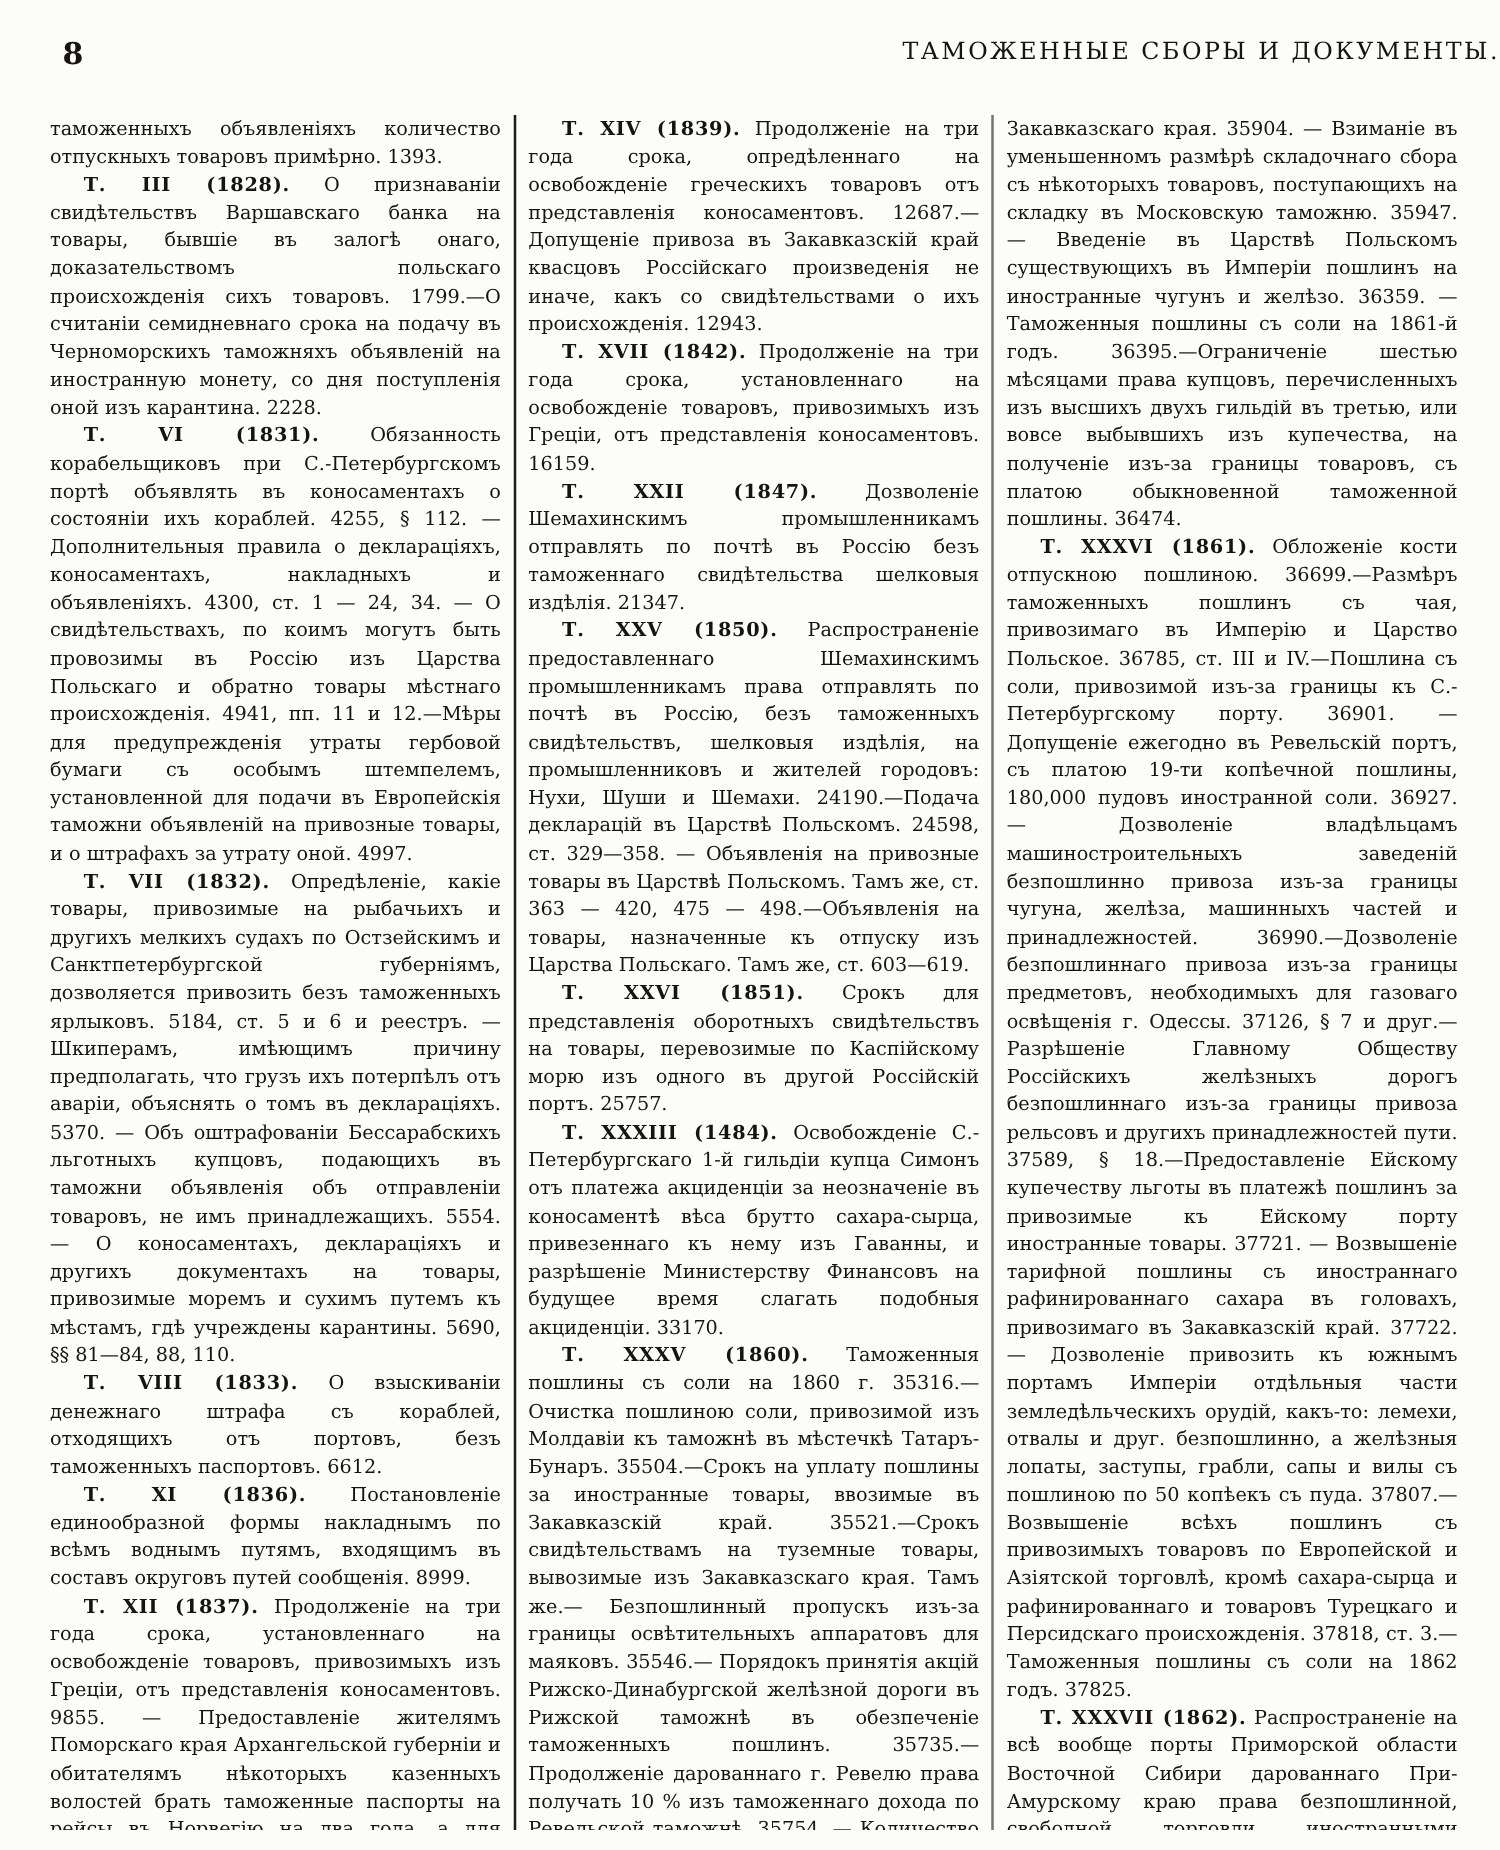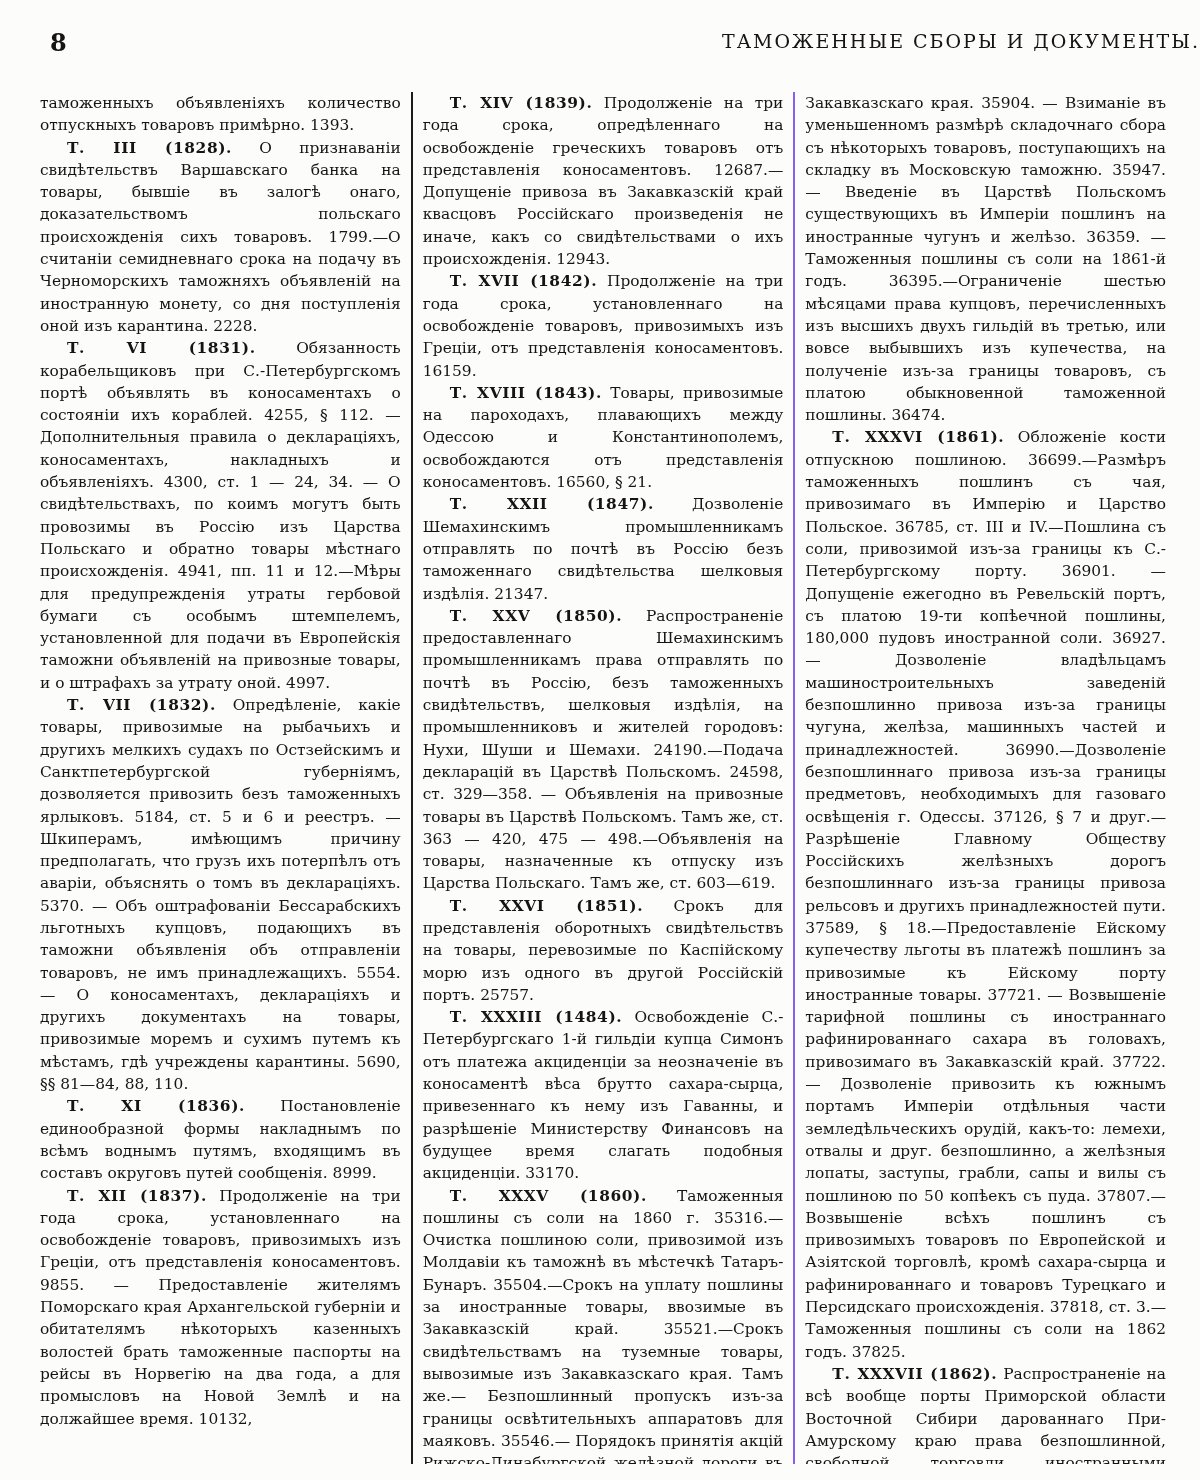--- a/index.html
+++ b/index.html
@@ -45,21 +45,21 @@
   .col {
     flex: 1 1 0;
     font-size: 15.4px;
     line-height: 22.3px;
     text-align: justify;
     overflow: hidden;
   }
   .col-1 { padding-right: 10px; }
   .col-2 {
     border-left: 2px solid #1c1b19;
-    border-right: 2px solid #8b5cf6;
+    border-right: 2px solid #737373;
     padding: 0 10px;
   }
   .col-3 { padding-left: 10px; }
   .entry {
     margin: 0;
     text-indent: 27px;
   }
   .entry.cont { text-indent: 0; }
   .lead {
     font-weight: bold;
@@ -74,27 +74,27 @@
   <div class="page-header">
     <span class="page-num">8</span>
     <h1 class="title">ТАМОЖЕННЫЕ СБОРЫ И ДОКУМЕНТЫ.</h1>
   </div>
   <div class="columns">
     <div class="col col-1">
         <p class="entry cont"><span>таможенныхъ объявленіяхъ количество отпускныхъ товаровъ примѣрно. 1393.</span></p>
         <p class="entry"><span class="lead">Т. III (1828).</span> <span>О признаваніи свидѣтельствъ Варшавскаго банка на товары, бывшіе въ залогѣ онаго, доказательствомъ польскаго происхожденія сихъ товаровъ. 1799.—О считаніи семидневнаго срока на подачу въ Черноморскихъ таможняхъ объявленій на иностранную монету, со дня поступленія оной изъ карантина. 2228.</span></p>
         <p class="entry"><span class="lead">Т. VI (1831).</span> <span>Обязанность корабельщиковъ при С.-Петербургскомъ портѣ объявлять въ коносаментахъ о состояніи ихъ кораблей. 4255, </span><span class="ref">§ 112</span><span>. — Дополнительныя правила о деклараціяхъ, коносаментахъ, накладныхъ и объявленіяхъ. 4300, </span><span class="ref">ст. 1 — 24, 34</span><span>. — О свидѣтельствахъ, по коимъ могутъ быть провозимы въ Россію изъ Царства Польскаго и обратно товары мѣстнаго происхожденія. 4941, </span><span class="ref">пп. 11 и 12</span><span>.—Мѣры для предупрежденія утраты гербовой бумаги съ особымъ штемпелемъ, установленной для подачи въ Европейскія таможни объявленій на привозные товары, и о штрафахъ за утрату оной. 4997.</span></p>
         <p class="entry"><span class="lead">Т. VII (1832).</span> <span>Опредѣленіе, какіе товары, привозимые на рыбачьихъ и другихъ мелкихъ судахъ по Остзейскимъ и Санктпетербургской губерніямъ, дозволяется привозить безъ таможенныхъ ярлыковъ. 5184, </span><span class="ref">ст. 5 и 6 и реестръ</span><span>. — Шкиперамъ, имѣющимъ причину предполагать, что грузъ ихъ потерпѣлъ отъ аваріи, объяснять о томъ въ деклараціяхъ. 5370. — Объ оштрафованіи Бессарабскихъ льготныхъ купцовъ, подающихъ въ таможни объявленія объ отправленіи товаровъ, не имъ принадлежащихъ. 5554. — О коносаментахъ, деклараціяхъ и другихъ документахъ на товары, привозимые моремъ и сухимъ путемъ къ мѣстамъ, гдѣ учреждены карантины. 5690, </span><span class="ref">§§ 81—84, 88, 110</span><span>.</span></p>
+        <p class="entry"><span class="lead">Т. VIII (1833).</span> <span>О взыскиваніи денежнаго штрафа съ кораблей, отходящихъ отъ портовъ, безъ таможенныхъ паспортовъ. 6612.</span></p>
         <p class="entry"><span class="lead">Т. XI (1836).</span> <span>Постановленіе единообразной формы накладнымъ по всѣмъ воднымъ путямъ, входящимъ въ составъ округовъ путей сообщенія. 8999.</span></p>
         <p class="entry"><span class="lead">Т. XII (1837).</span> <span>Продолженіе на три года срока, установленнаго на освобожденіе товаровъ, привозимыхъ изъ Греціи, отъ представленія коносаментовъ. 9855. — Предоставленіе жителямъ Поморскаго края Архангельской губерніи и обитателямъ нѣкоторыхъ казенныхъ волостей брать таможенные паспорты на рейсы въ Норвегію на два года, а для промысловъ на Новой Землѣ и на должайшее время. 10132, </span></p>
       </div>
     <div class="col col-2">
         <p class="entry"><span class="lead">Т. XIV (1839).</span> <span>Продолженіе на три года срока, опредѣленнаго на освобожденіе греческихъ товаровъ отъ представленія коносаментовъ. 12687.—Допущеніе привоза въ Закавказскій край квасцовъ Россійскаго произведенія не иначе, какъ со свидѣтельствами о ихъ происхожденія. 12943.</span></p>
         <p class="entry"><span class="lead">Т. XVII (1842).</span> <span>Продолженіе на три года срока, установленнаго на освобожденіе товаровъ, привозимыхъ изъ Греціи, отъ представленія коносаментовъ. 16159.</span></p>
-        <p class="entry"><span class="lead">Т. XVIII (1843).</span> <span>Товары, привозимые на пароходахъ, плавающихъ между Одессою и Константинополемъ, освобождаются отъ представленія коносаментовъ. 16560, </span><span class="ref">§ 21</span><span>.</span></p>
         <p class="entry"><span class="lead">Т. XXII (1847).</span> <span>Дозволеніе Шемахинскимъ промышленникамъ отправлять по почтѣ въ Россію безъ таможеннаго свидѣтельства шелковыя издѣлія. 21347.</span></p>
         <p class="entry"><span class="lead">Т. XXV (1850).</span> <span>Распространеніе предоставленнаго Шемахинскимъ промышленникамъ права отправлять по почтѣ въ Россію, безъ таможенныхъ свидѣтельствъ, шелковыя издѣлія, на промышленниковъ и жителей городовъ: Нухи, Шуши и Шемахи. 24190.—Подача декларацій въ Царствѣ Польскомъ. 24598, </span><span class="ref">ст. 329—358</span><span>. — Объявленія на привозные товары въ Царствѣ Польскомъ. </span><span class="ref">Тамъ же, ст. 363 — 420, 475 — 498</span><span>.—Объявленія на товары, назначенные къ отпуску изъ Царства Польскаго. </span><span class="ref">Тамъ же, ст. 603—619</span><span>.</span></p>
         <p class="entry"><span class="lead">Т. XXVI (1851).</span> <span>Срокъ для представленія оборотныхъ свидѣтельствъ на товары, перевозимые по Каспійскому морю изъ одного въ другой Россійскій портъ. 25757.</span></p>
         <p class="entry"><span class="lead">Т. XXXIII (1484).</span> <span>Освобожденіе С.-Петербургскаго 1-й гильдіи купца Симонъ отъ платежа акциденціи за неозначеніе въ коносаментѣ вѣса брутто сахара-сырца, привезеннаго къ нему изъ Гаванны, и разрѣшеніе Министерству Финансовъ на будущее время слагать подобныя акциденціи. 33170.</span></p>
         <p class="entry"><span class="lead">Т. XXXV (1860).</span> <span>Таможенныя пошлины съ соли на 1860 г. 35316.—Очистка пошлиною соли, привозимой изъ Молдавіи къ таможнѣ въ мѣстечкѣ Татаръ-Бунаръ. 35504.—Срокъ на уплату пошлины за иностранные товары, ввозимые въ Закавказскій край. 35521.—Срокъ свидѣтельствамъ на туземные товары, вывозимые изъ Закавказскаго края. </span><span class="ref">Тамъ же.</span><span>— Безпошлинный пропускъ изъ-за границы освѣтительныхъ аппаратовъ для маяковъ. 35546.— Порядокъ принятія акцій Рижско-Динабургской желѣзной дороги въ Рижской таможнѣ въ обезпеченіе таможенныхъ пошлинъ. 35735.— Продолженіе дарованнаго г. Ревелю права получать 10 % изъ таможеннаго дохода по Ревельской таможнѣ. 35754. — Количество пошлинъ съ иностранныхъ зажигательныхъ спичекъ. 35777. — Пошлина на шерстяныя издѣлія при ввозѣ ихъ въ Черноморскіе порты</span></p>
       </div>
     <div class="col col-3">
         <p class="entry cont"><span>Закавказскаго края. 35904. — Взиманіе въ уменьшенномъ размѣрѣ складочнаго сбора съ нѣкоторыхъ товаровъ, поступающихъ на складку въ Московскую таможню. 35947. — Введеніе въ Царствѣ Польскомъ существующихъ въ Имперіи пошлинъ на иностранные чугунъ и желѣзо. 36359. — Таможенныя пошлины съ соли на 1861-й годъ. 36395.—Ограниченіе шестью мѣсяцами права купцовъ, перечисленныхъ изъ высшихъ двухъ гильдій въ третью, или вовсе выбывшихъ изъ купечества, на полученіе изъ-за границы товаровъ, съ платою обыкновенной таможенной пошлины. 36474.</span></p>
         <p class="entry"><span class="lead">Т. XXXVI (1861).</span> <span>Обложеніе кости отпускною пошлиною. 36699.—Размѣръ таможенныхъ пошлинъ съ чая, привозимаго въ Имперію и Царство Польское. 36785, </span><span class="ref">ст. III и IV</span><span>.—Пошлина съ соли, привозимой изъ-за границы къ С.-Петербургскому порту. 36901. — Допущеніе ежегодно въ Ревельскій портъ, съ платою 19-ти копѣечной пошлины, 180,000 пудовъ иностранной соли. 36927. — Дозволеніе владѣльцамъ машиностроительныхъ заведеній безпошлинно привоза изъ-за границы чугуна, желѣза, машинныхъ частей и принадлежностей. 36990.—Дозволеніе безпошлиннаго привоза изъ-за границы предметовъ, необходимыхъ для газоваго освѣщенія г. Одессы. 37126, </span><span class="ref">§ 7 и друг.</span><span>—Разрѣшеніе Главному Обществу Россійскихъ желѣзныхъ дорогъ безпошлиннаго изъ-за границы привоза рельсовъ и другихъ принадлежностей пути. 37589, </span><span class="ref">§ 18</span><span>.—Предоставленіе Ейскому купечеству льготы въ платежѣ пошлинъ за привозимые къ Ейскому порту иностранные товары. 37721. — Возвышеніе тарифной пошлины съ иностраннаго рафинированнаго сахара въ головахъ, привозимаго въ Закавказскій край. 37722. — Дозволеніе привозить къ южнымъ портамъ Имперіи отдѣльныя части земледѣльческихъ орудій, какъ-то: лемехи, отвалы и друг. безпошлинно, а желѣзныя лопаты, заступы, грабли, сапы и вилы съ пошлиною по 50 копѣекъ съ пуда. 37807.—Возвышеніе всѣхъ пошлинъ съ привозимыхъ товаровъ по Европейской и Азіятской торговлѣ, кромѣ сахара-сырца и рафинированнаго и товаровъ Турецкаго и Персидскаго происхожденія. 37818, </span><span class="ref">ст. 3</span><span>.—Таможенныя пошлины съ соли на 1862 годъ. 37825.</span></p>
         <p class="entry"><span class="lead">Т. XXXVII (1862).</span> <span>Распространеніе на всѣ вообще порты Приморской области Восточной Сибири дарованнаго При-Амурскому краю права безпошлинной, свободной торговли иностранными товарами. 36429 а.— Дозволеніе пропускать безпошлинно по Азіятской торговлѣ всѣ вообще Китайскіе товары, кромѣ чая. 38123.—Продолженіе существующаго по Кяхтинскому торгу порядка отсрочки платежа пошлинъ по атестатамъ магистра-</span></p>

